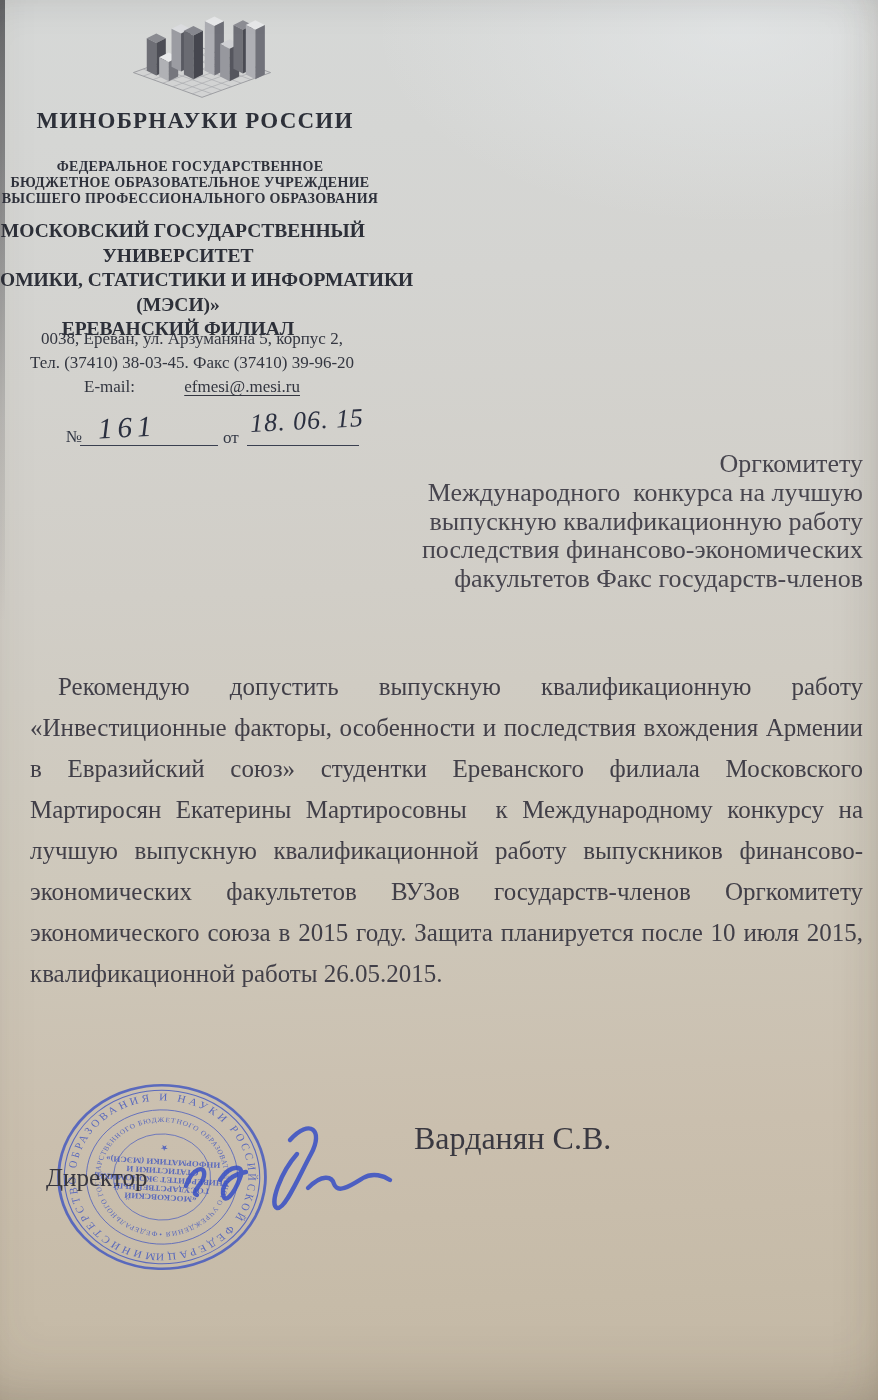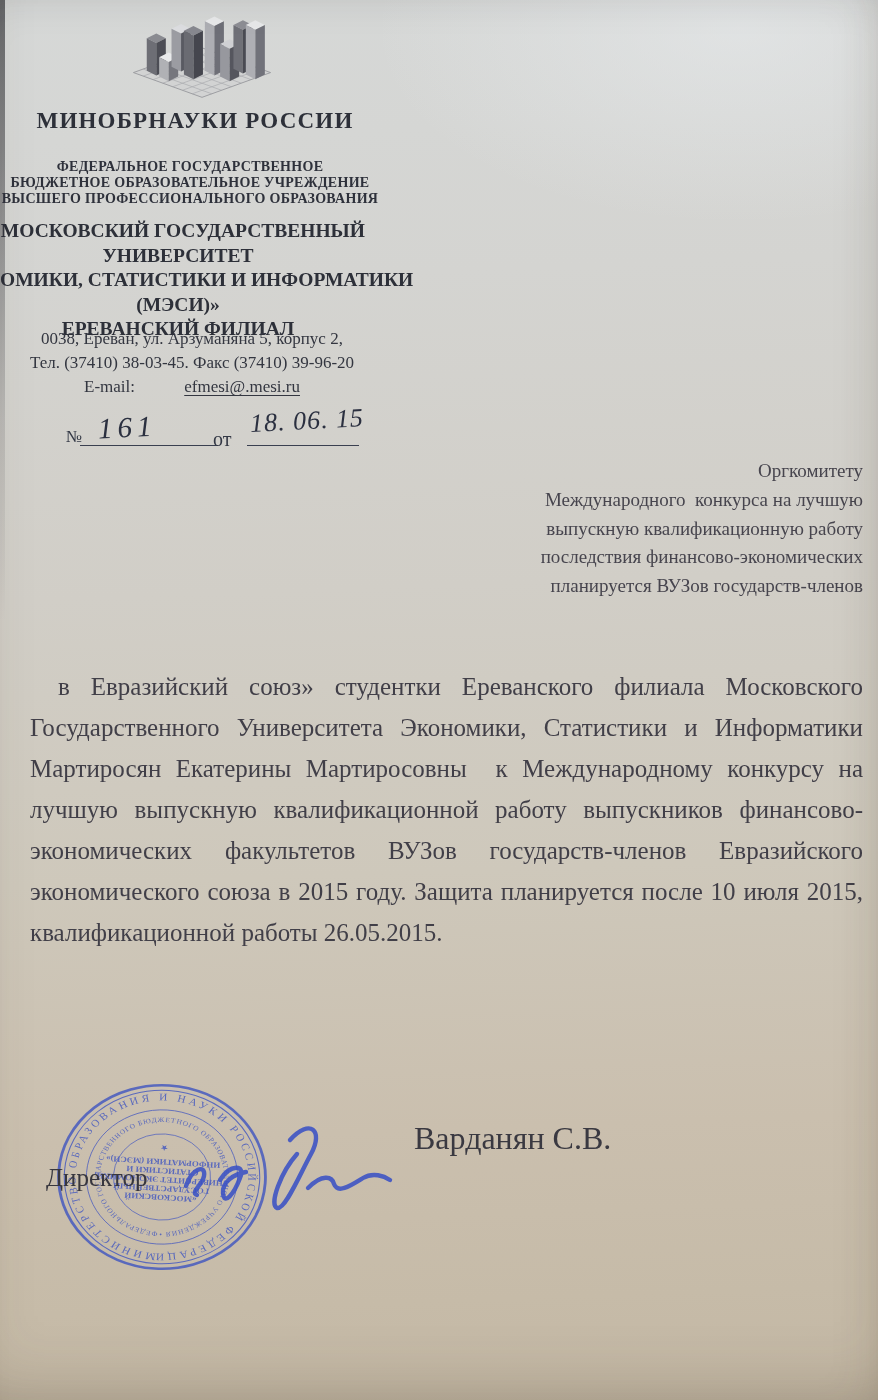--- a/index.html
+++ b/index.html
@@ -23,21 +23,21 @@
   .univ{left:-75px;top:219px;width:506px;font-weight:bold;font-size:19.5px;line-height:24.5px;color:#2d3039;}
   .addr{left:-8px;top:327px;width:400px;font-size:17px;line-height:24px;color:#333640;}
   .email-line{font-size:17px;color:#333640;}
   .email-underlined{text-decoration:underline;text-underline-offset:3px;text-decoration-thickness:1.4px;margin-left:45px;}
   
   .refline{left:64px;top:414px;width:310px;height:46px;color:#333845;}
   .refline .lbl{position:absolute;font-size:17px;color:#333845;}
   .hw{position:absolute;font-style:italic;color:#2b3040;font-family:"Liberation Serif",serif;}
   .uline{position:absolute;border-bottom:1.6px solid #3a4050;height:0;}
   
-  .recipient{right:15px;top:450px;width:600px;text-align:right;font-size:19px;line-height:28.8px;color:#47454e;margin-top:7px;}
+  .recipient{right:15px;top:450px;width:600px;text-align:right;font-size:26px;line-height:28.8px;color:#47454e;}
   .recipient div{white-space:pre-wrap;}
   
   .bodytext{left:30px;top:666px;width:833px;font-size:25px;line-height:41px;color:#413f48;}
   .bodytext .bline{text-align:justify;text-align-last:justify;white-space:pre-wrap;}
   .bodytext .bline:first-child{text-indent:28px;}
   .bodytext .bline:last-child{text-align-last:left;}
   
   .sig-title{left:46px;top:1164px;font-size:25px;color:#37363e;}
   .sig-name{left:414px;top:1120px;font-size:32px;color:#3a3941;}
   .stamp{left:55px;top:1082px;width:214px;height:190px;opacity:0.82;}
@@ -132,39 +132,40 @@
         <div>0038, Ереван, ул. Арзуманяна 5, корпус 2,</div>
         <div>Тел. (37410) 38-03-45. Факс (37410) 39-96-20</div>
       </div>
     <div class="email-line"><span>E-mail: </span><span class="email-underlined">efmesi@.mesi.ru</span></div>
   </div>
 
   <div class="abs refline">
     <span class="lbl" style="left:2px;top:13px;">№</span>
     <span class="uline" style="left:16px;top:31px;width:138px;"></span>
     <span class="hw" style="left:34px;top:-3px;font-size:29px;letter-spacing:5px;transform:rotate(-3deg);">161</span>
-    <span class="lbl" style="left:149px;top:14px;font-size:20px;font-family:Liberation Serif, serif;">от</span>
+    <span class="lbl" style="left:159px;top:14px;font-size:17px;font-family:Liberation Serif, serif;">от</span>
     <span class="uline" style="left:183px;top:31px;width:112px;"></span>
     <span class="hw" style="left:186px;top:-8px;font-size:26px;letter-spacing:1px;transform:rotate(-3deg);white-space:nowrap;">18. 06. 15</span>
   </div>
 
   <div class="abs recipient">
       <div>Оргкомитету</div>
       <div>Международного  конкурса на лучшую</div>
       <div>выпускную квалификационную работу</div>
       <div>последствия финансово-экономических</div>
-      <div>планируется ВУЗов государств-членов</div>
+      <div>факультетов Факс государств-членов</div>
     </div>
 
   <div class="abs bodytext">
+      <div class="bline">Рекомендую допустить выпускную квалификационную работу</div>
+      <div class="bline">«Инвестиционные факторы, особенности и последствия вхождения Армении</div>
       <div class="bline">в Евразийский союз» студентки Ереванского филиала Московского</div>
-      <div class="bline">Государственного Университета Экономики, Статистики и Информатики</div>
       <div class="bline">Мартиросян Екатерины Мартиросовны  к Международному конкурсу на</div>
       <div class="bline">лучшую выпускную квалификационной работу выпускников финансово-</div>
-      <div class="bline">экономических факультетов ВУЗов государств-членов Евразийского</div>
+      <div class="bline">экономических факультетов ВУЗов государств-членов Оргкомитету</div>
       <div class="bline">экономического союза в 2015 году. Защита планируется после 10 июля 2015,</div>
       <div class="bline">квалификационной работы 26.05.2015.</div>
     </div>
 
   <svg class="abs stamp" viewBox="0 0 300 300" preserveAspectRatio="none">
     <g transform="rotate(184 150 150)" fill="#4257c0" stroke="#4257c0">
       <circle cx="150" cy="150" r="145" fill="none" stroke-width="4"></circle>
       <circle cx="150" cy="150" r="137" fill="none" stroke-width="1.5"></circle>
       <circle cx="150" cy="150" r="106" fill="none" stroke-width="1.3"></circle>
       <circle cx="150" cy="150" r="68" fill="none" stroke-width="1.2"></circle>

